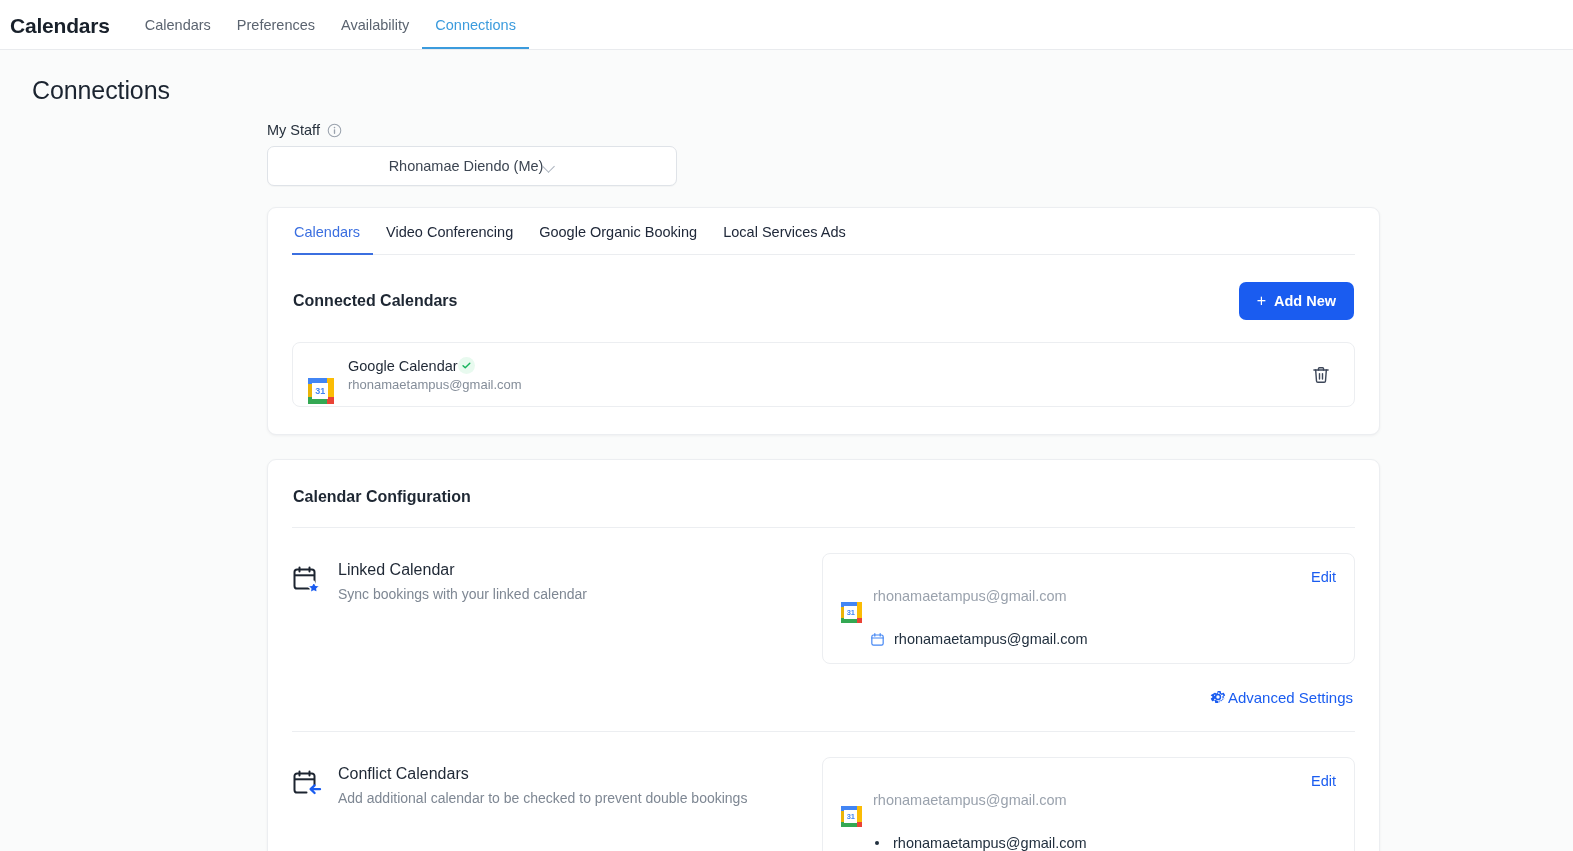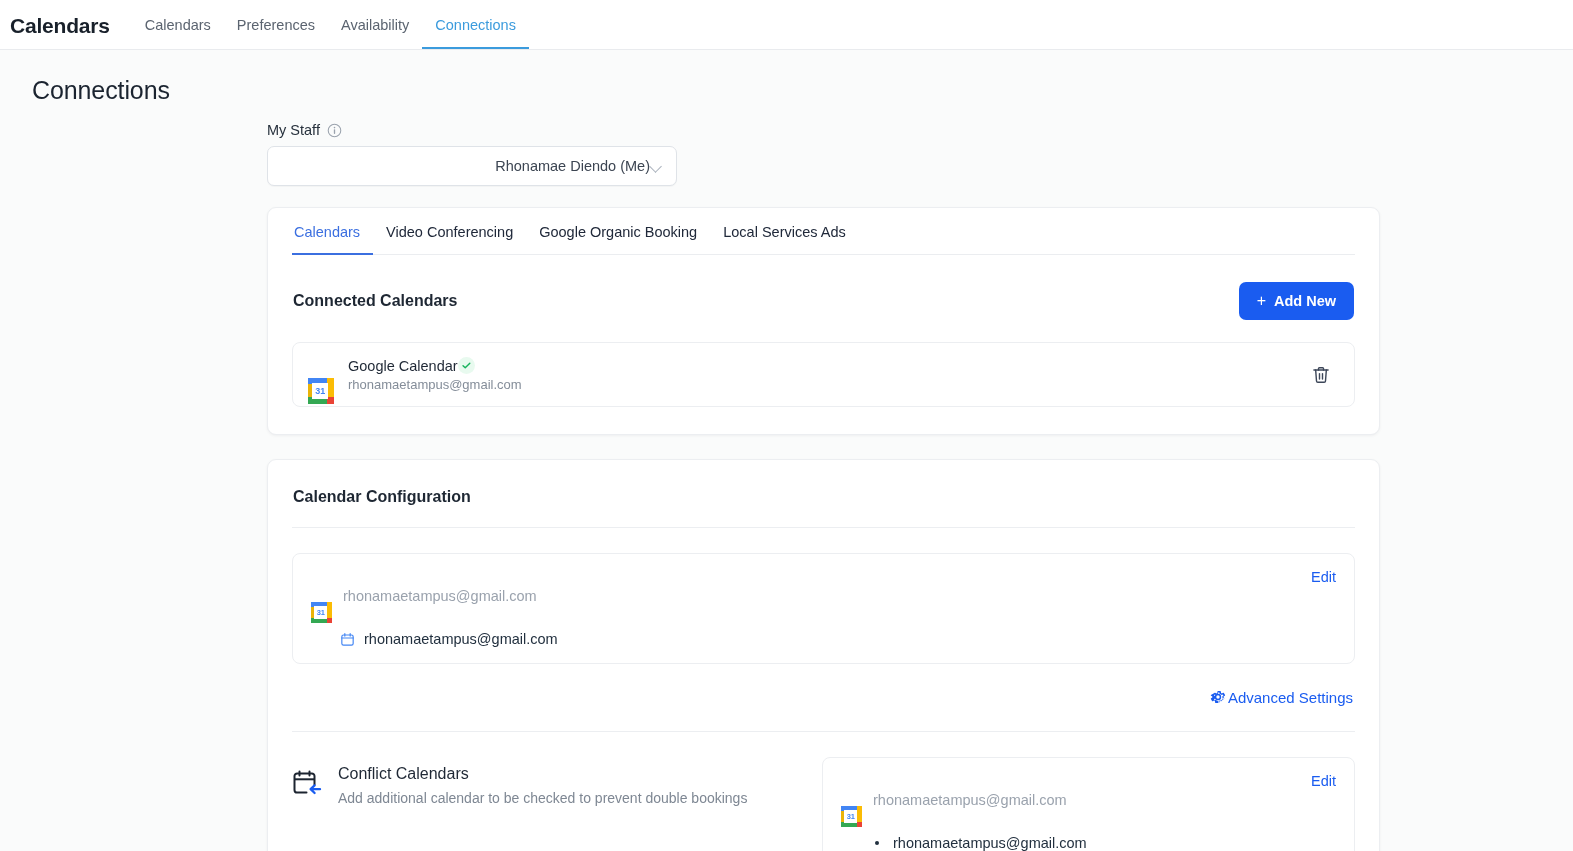--- a/index.html
+++ b/index.html
@@ -77,21 +77,21 @@
     flex: none;
   }
   .staff-select {
     width: 410px;
     height: 40px;
     background: #fff;
     border: 1px solid #dfe3e8;
     border-radius: 7px;
     display: flex;
     align-items: center;
-    justify-content: flex-end;
+    justify-content: center;
     padding: 0 13px 0 14px;
     cursor: pointer;
     box-shadow: 0 1px 1px rgba(16,24,40,0.03);
   }
   .staff-select-value { font-size: 14.5px; color: #3c4552; }
   .chev {
     width: 13px; height: 8px;
     position: relative;
   }
   .chev::before {
@@ -375,20 +375,34 @@
       </button>
     </div>
   </div>
 
   <div class="card card-config">
 
     <div class="config-title">Calendar Configuration</div>
     <div class="config-divider"></div>
 
     <div class="config-block">
+      <div class="config-left">
+        <span class="cfg-icon">
+          <svg viewBox="0 0 30 30" width="30" height="30">
+            <rect x="2.5" y="4.5" width="20" height="19" rx="2.6" fill="none" stroke="#1c2430" stroke-width="2"></rect>
+            <path d="M2.5 10.3h20" stroke="#1c2430" stroke-width="2"></path>
+            <path d="M7.5 2.5v4M17.5 2.5v4" stroke="#1c2430" stroke-width="2" stroke-linecap="round"></path>
+            <path d="M21.8 16.2l1.9 3.9 4.3.6-3.1 3 .7 4.3-3.8-2-3.8 2 .7-4.3-3.1-3 4.3-.6z" fill="#1a5cf0" stroke="#ffffff" stroke-width="1.6" stroke-linejoin="round"></path>
+          </svg>
+        </span>
+        <div>
+          <div class="cfg-heading">Linked Calendar</div>
+          <div class="cfg-sub">Sync bookings with your linked calendar</div>
+        </div>
+      </div>
 
       <div class="config-right">
         <div class="cal-box">
           <div class="cal-box-inner">
             <div class="cal-acct-row">
               <span class="gcal" style="width:21px;height:21px;">
                 <span class="q t"></span>
                   <span class="q r"></span>
                   <span class="q b"></span>
                   <span class="q rd"></span>

